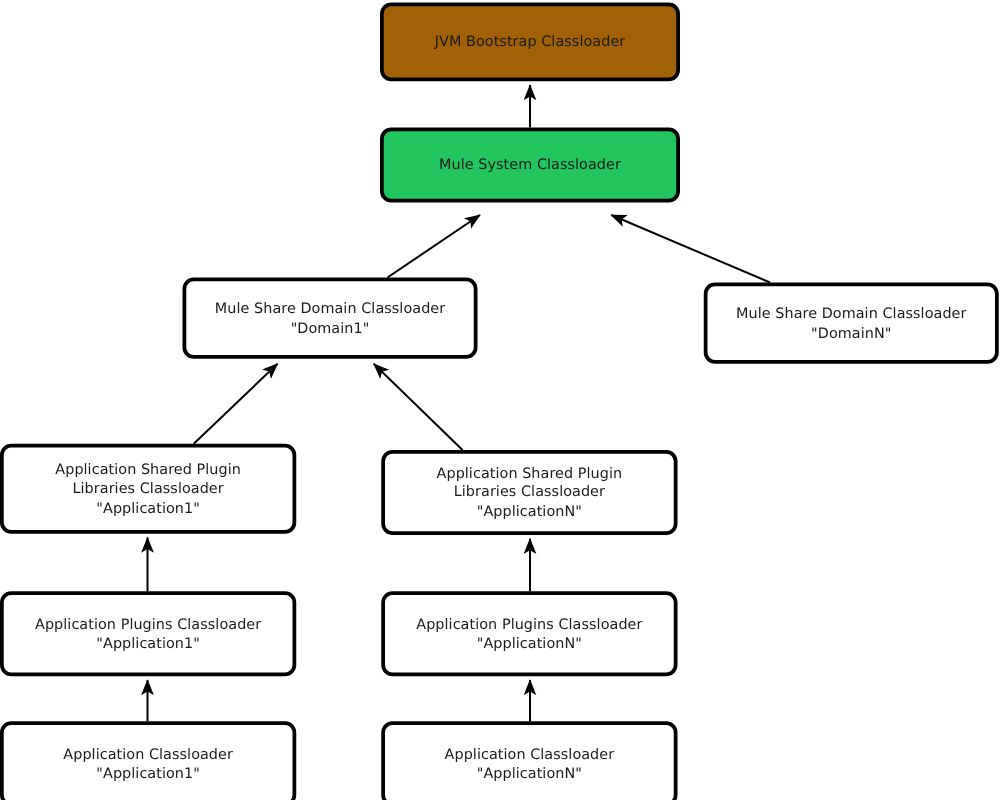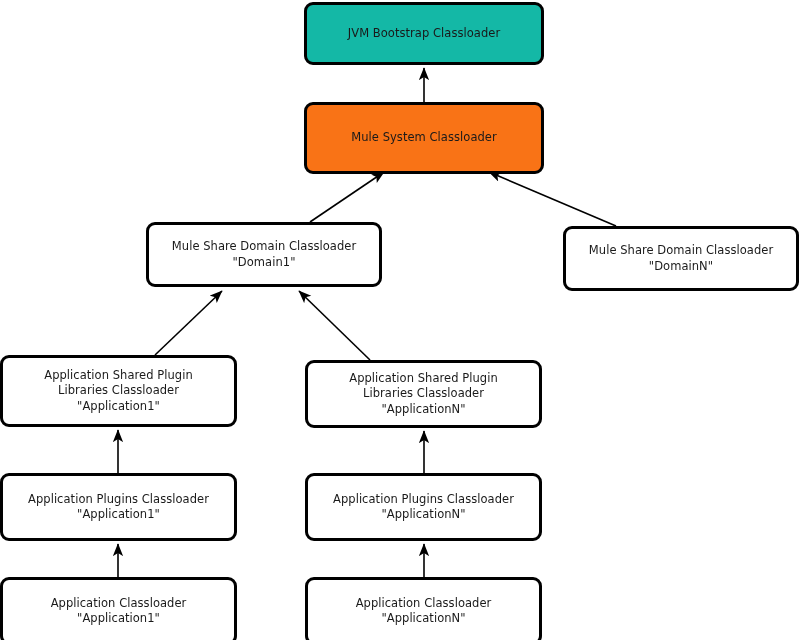--- a/index.html
+++ b/index.html
@@ -70,24 +70,24 @@
         <line x1="155" y1="355" x2="222" y2="291" stroke="#000000" stroke-width="1.6" marker-end="url(#arrowhead)"></line>
         <line x1="370" y1="360" x2="299" y2="291" stroke="#000000" stroke-width="1.6" marker-end="url(#arrowhead)"></line>
         <line x1="118" y1="473" x2="118" y2="430" stroke="#000000" stroke-width="1.6" marker-end="url(#arrowhead)"></line>
         <line x1="424" y1="473" x2="424" y2="431" stroke="#000000" stroke-width="1.6" marker-end="url(#arrowhead)"></line>
         <line x1="118" y1="577" x2="118" y2="544" stroke="#000000" stroke-width="1.6" marker-end="url(#arrowhead)"></line>
         <line x1="424" y1="577" x2="424" y2="544" stroke="#000000" stroke-width="1.6" marker-end="url(#arrowhead)"></line>
       </g>
   </svg>
 
   <div id="node-layer">
-      <div class="node" style="left: 304px; top: 2px; width: 240px; height: 63px; border-color: rgb(0, 0, 0); background: #14b8a6;">
+      <div class="node" style="left: 304px; top: 2px; width: 240px; height: 63px; border-color: rgb(0, 0, 0); background: #a16207;">
         <div class="label">JVM Bootstrap Classloader</div>
       </div>
-      <div class="node" style="left: 304px; top: 102px; width: 240px; height: 72px; border-color: rgb(0, 0, 0); background: #f97316;">
+      <div class="node" style="left: 304px; top: 102px; width: 240px; height: 60px; border-color: rgb(0, 0, 0); background: #22c55e;">
         <div class="label">Mule System Classloader</div>
       </div>
       <div class="node" style="left: 146px; top: 222px; width: 236px; height: 65px; border-color: rgb(0, 0, 0); background: rgb(255, 255, 255);">
         <div class="label">Mule Share Domain Classloader
 "Domain1"</div>
       </div>
       <div class="node" style="left: 563px; top: 226px; width: 236px; height: 65px; border-color: rgb(0, 0, 0); background: rgb(255, 255, 255);">
         <div class="label">Mule Share Domain Classloader
 "DomainN"</div>
       </div>

